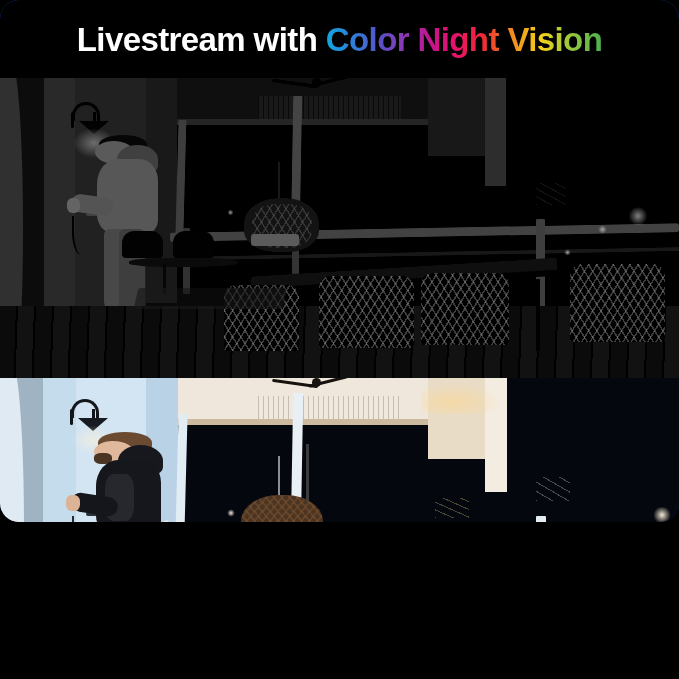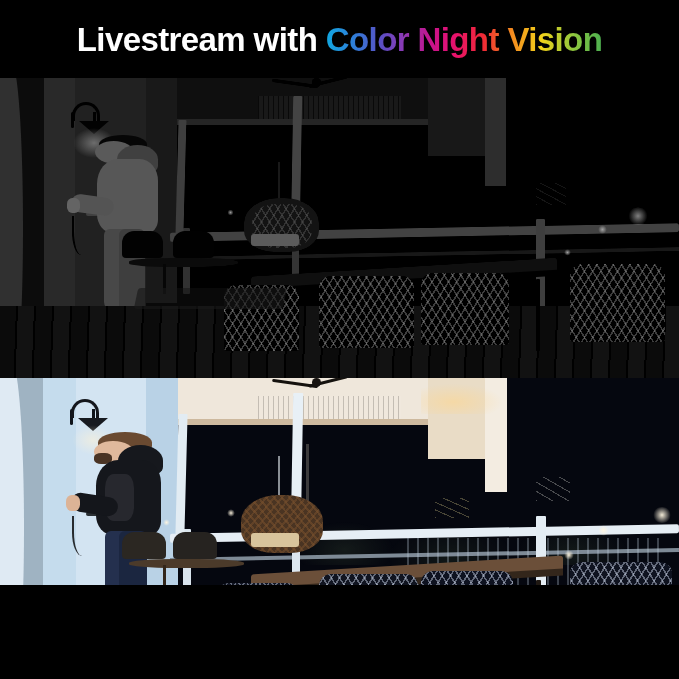--- a/index.html
+++ b/index.html
@@ -1,18 +1,18 @@
 <!DOCTYPE html>
 <html><head>
 <meta charset="utf-8">
 <style>
   html,body{margin:0;padding:0;background:#000;}
   body{width:679px;height:679px;overflow:hidden;
        font-family:"Liberation Sans",sans-serif;}
-  #page{position:relative;width:679px;height:585px;background:#1d4ed8;overflow:hidden;}
+  #page{position:relative;width:679px;height:522px;background:#1d4ed8;overflow:hidden;border-radius:19px;}
 
   
   #banner{position:absolute;left:0;top:0;width:679px;height:78px;background:#000;
           display:flex;align-items:center;justify-content:center;z-index:40;}
   #banner-title{font-size:33px;font-weight:bold;letter-spacing:-0.6px;white-space:nowrap;
                 line-height:1;}
   .tw{color:#ffffff;}
   .grad{background-image:linear-gradient(90deg,
           #11a7e0 0%, #2f7ed8 10%, #5b4fc4 20%, #8a39b4 28%,
           #c8138e 38%, #e8126a 47%, #ef2a35 57%, #f3881f 67%,

